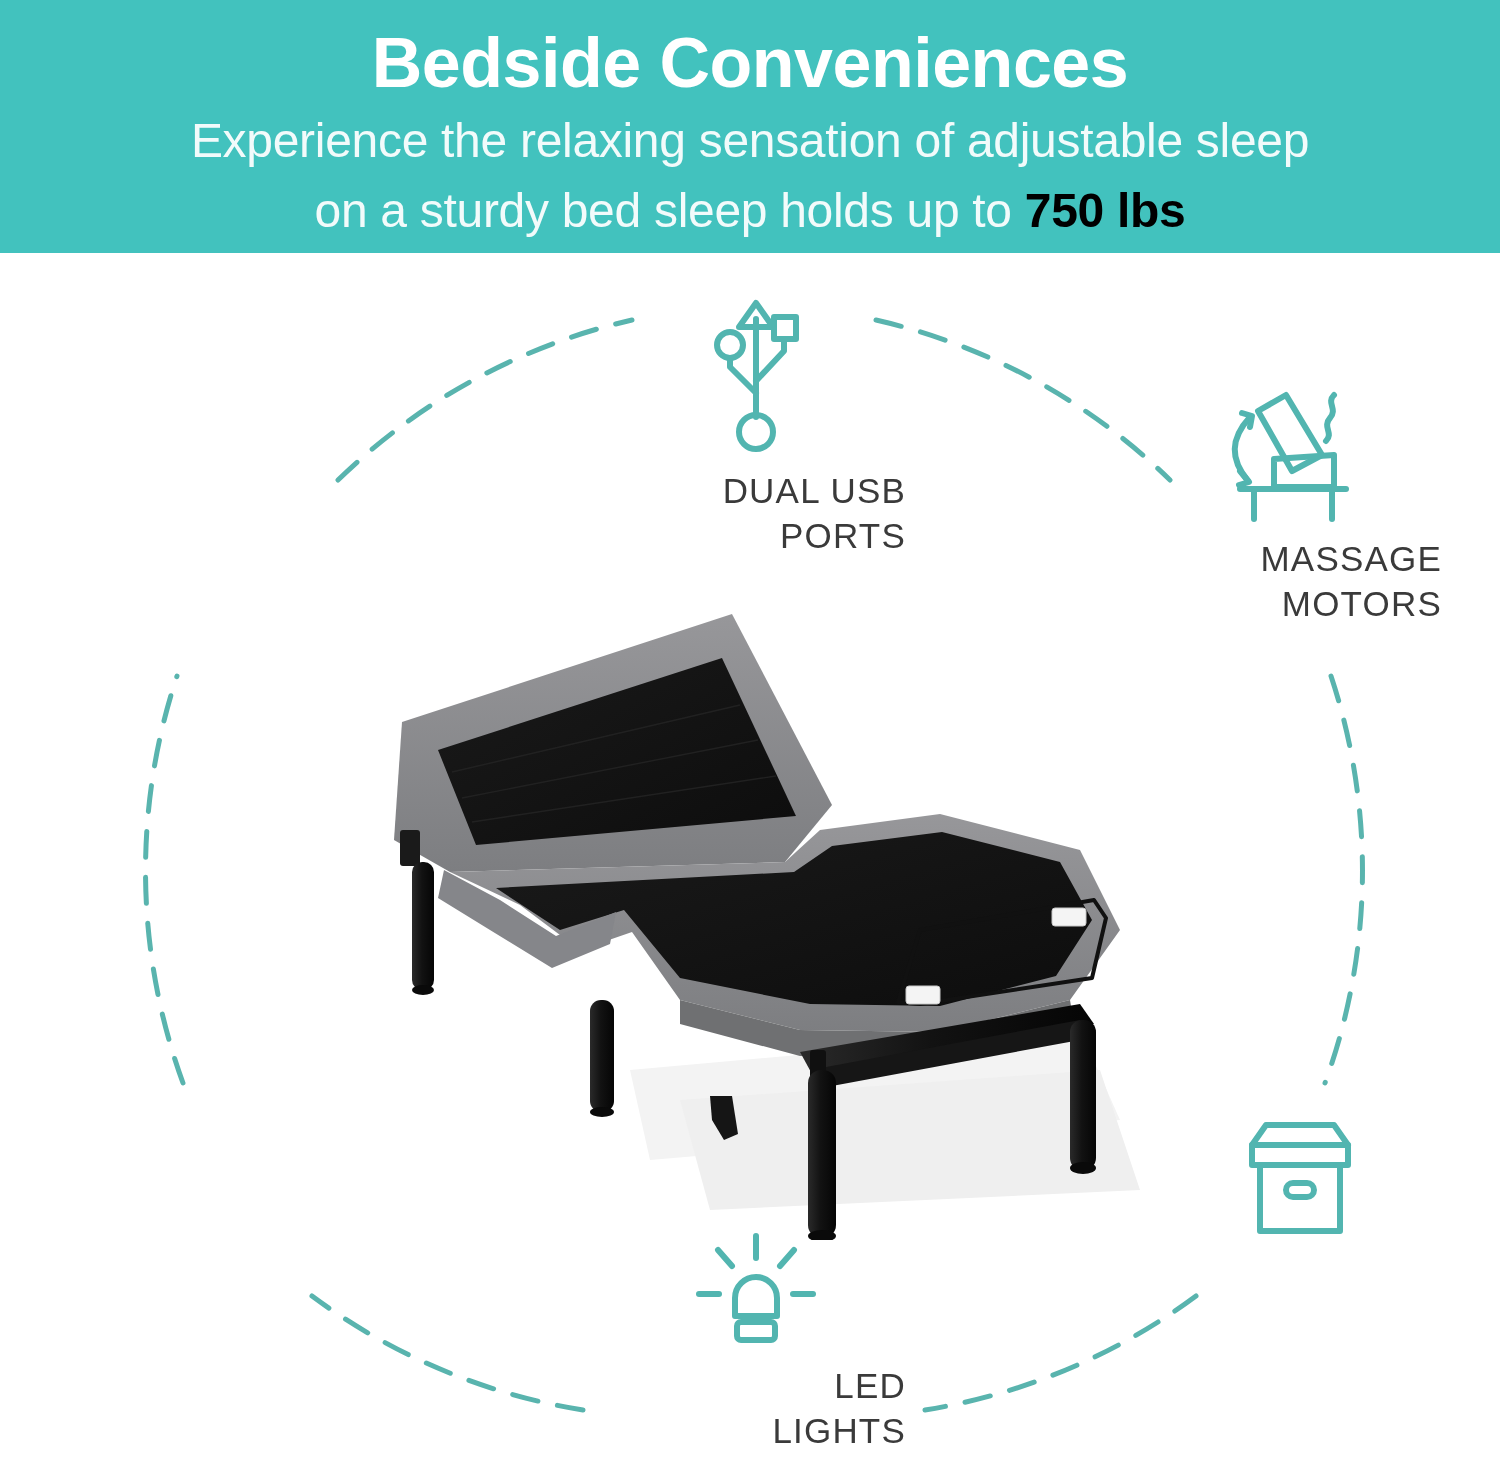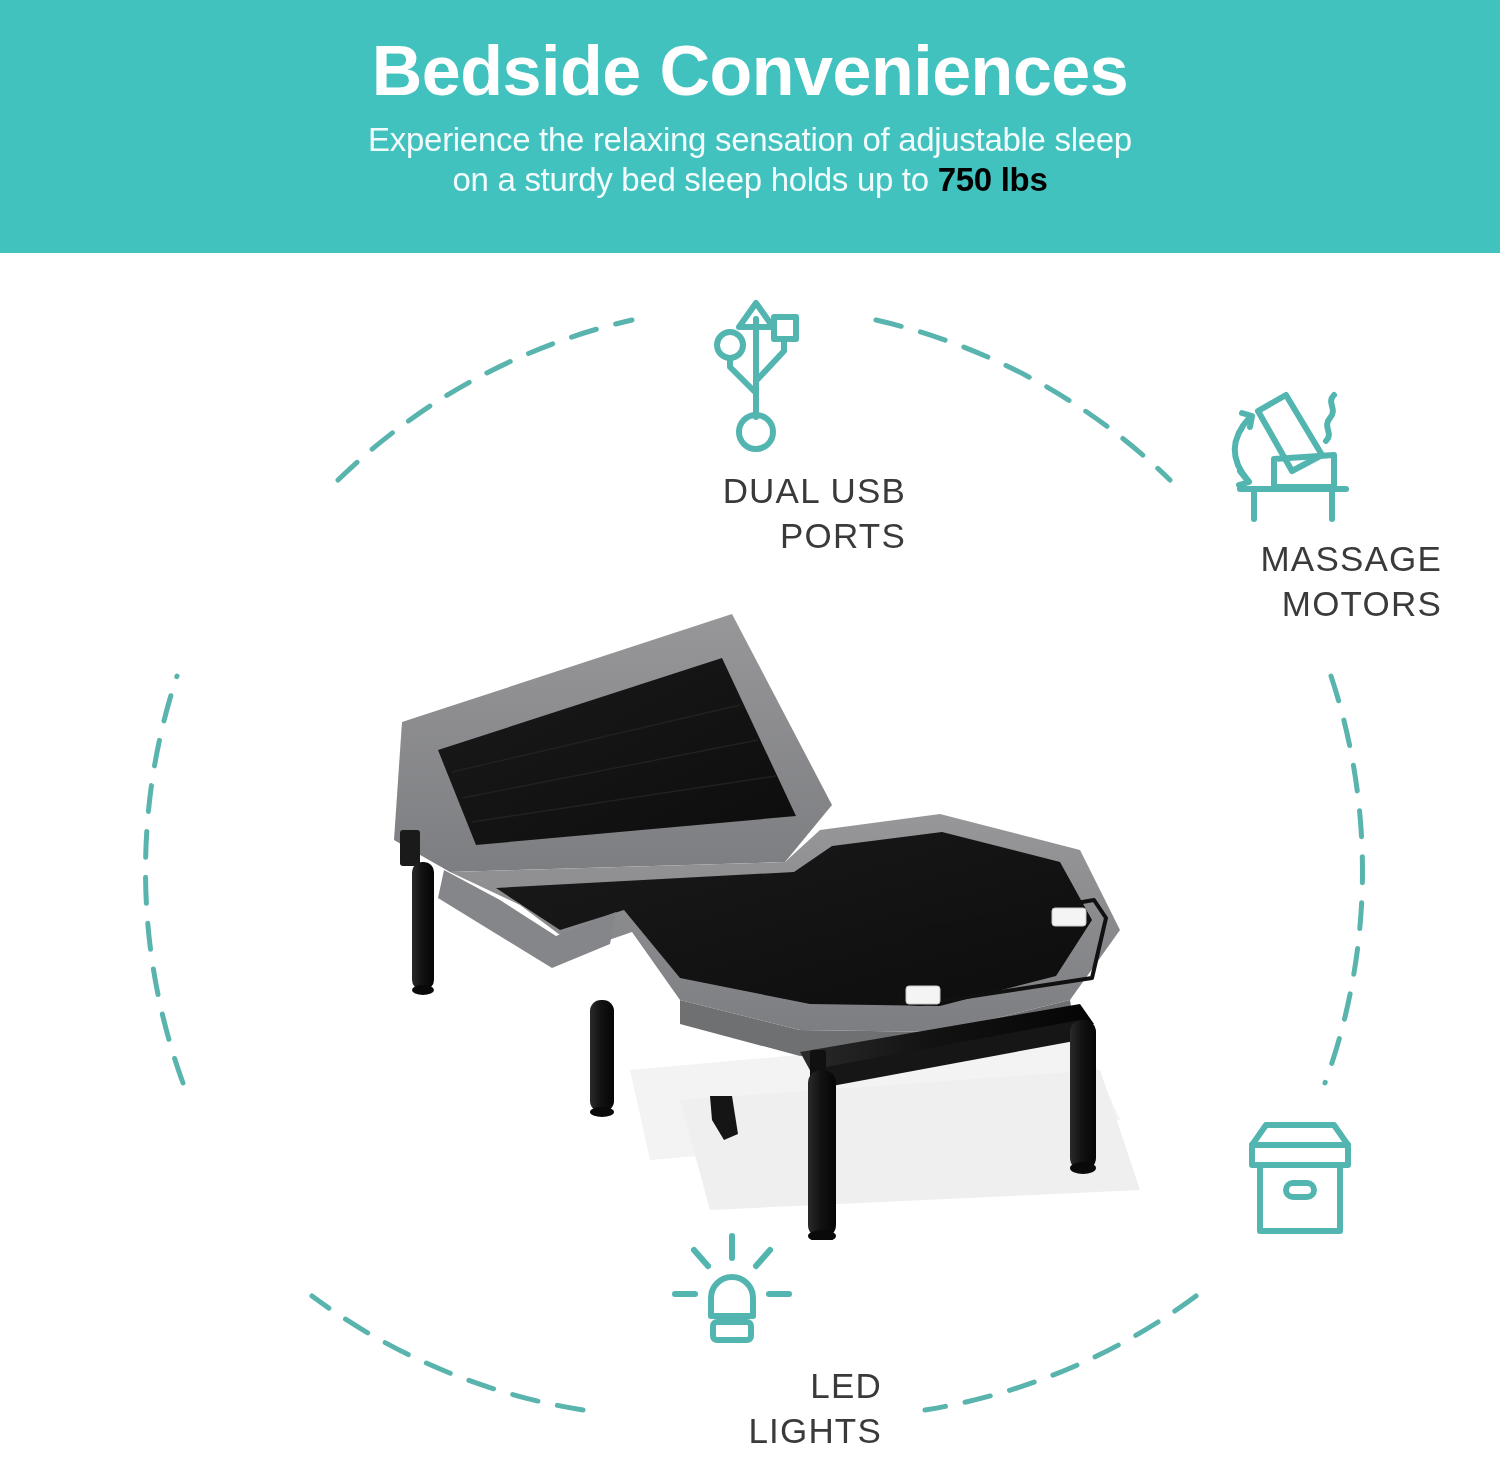--- a/index.html
+++ b/index.html
@@ -22,38 +22,38 @@
   
   #header-banner {
     position: absolute;
     left: 0;
     top: 0;
     width: 1500px;
     height: 253px;
     background: #42c2be;
     text-align: center;
     box-sizing: border-box;
-    padding-top: 36px;
+    padding-top: 28px;
   }
   #header-title {
     font-size: 70px;
     font-weight: bold;
     color: #ffffff;
     letter-spacing: -0.5px;
     line-height: 1.0;
     margin: 0 0 14px 0;
     font-family: "Liberation Sans", sans-serif;
   }
   .header-sub-line {
-    font-size: 33px;
+    font-size: 48px;
     font-weight: normal;
     color: #f2fbfb;
     line-height: 1.22;
     letter-spacing: -0.3px;
-    margin: 0;
+    margin: 11px;
   }
   .header-sub-line b {
     font-weight: bold;
     color: #000000;
   }
 
   
   #dashed-circle {
     position: absolute;
     left: 0;
@@ -83,21 +83,21 @@
     letter-spacing: 1.2px;
     text-transform: uppercase;
     white-space: pre-line;
     font-family: "Liberation Sans", sans-serif;
   }
 
   #feature-durable-frame { left: 222px; top: 383px; }
   #feature-dual-usb      { left: 756px; top: 297px; }
   #feature-massage       { left: 1292px; top: 383px; }
   #feature-storage       { left: 1300px; top: 1115px; }
-  #feature-led           { left: 732px; top: 1232px; }
+  #feature-led           { left: 756px; top: 1232px; }
   #feature-quiet         { left: 222px; top: 1118px; }
 
   
   #product-photo {
     position: absolute;
     left: 380px;
     top: 600px;
     width: 760px;
     height: 640px;
   }

